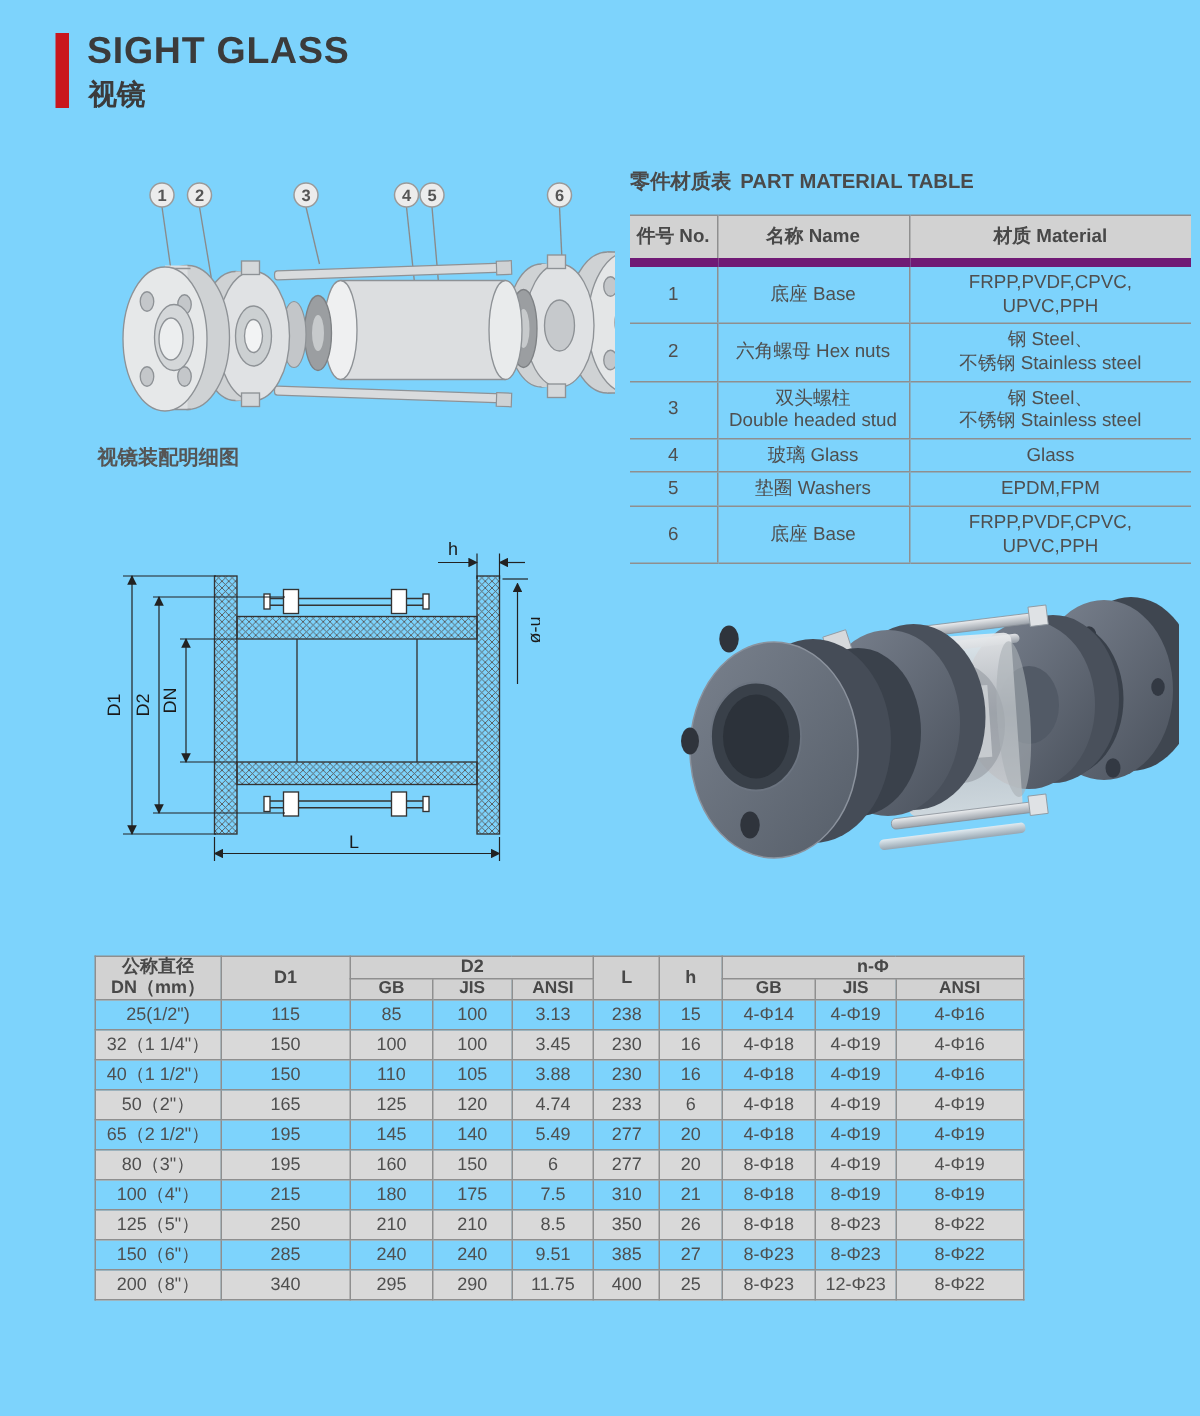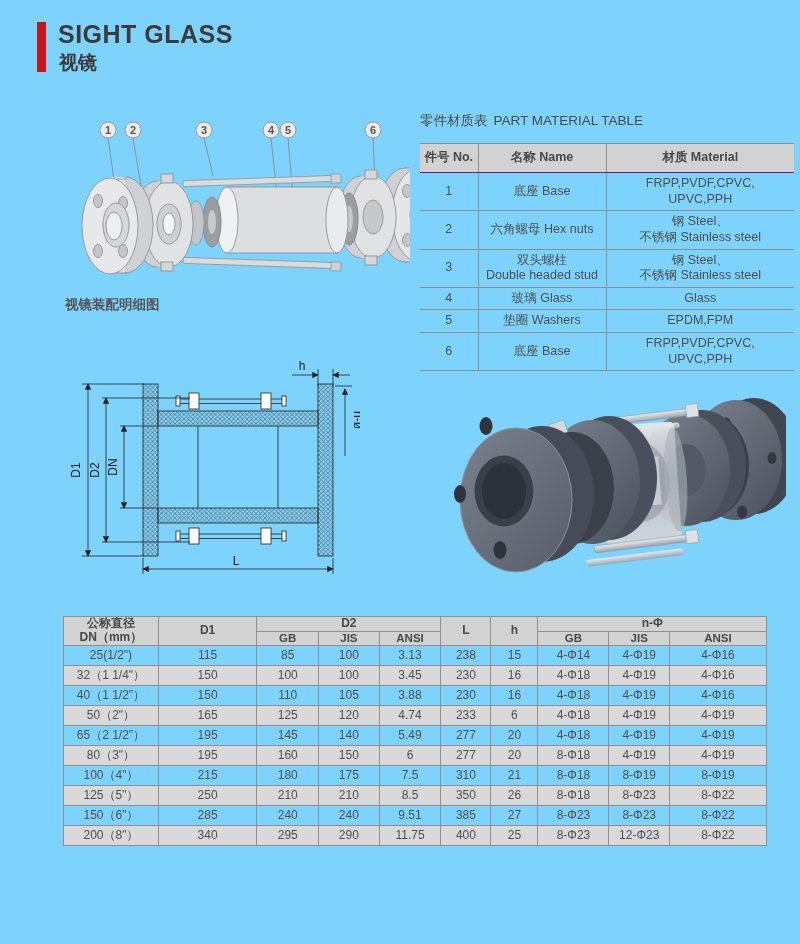--- a/index.html
+++ b/index.html
@@ -13,40 +13,40 @@
   .hdr-title-zh{position:absolute;left:59px;top:50px;font-size:19px;font-weight:bold;color:#3b3b3b;}
 
   
   .assembly{position:absolute;left:65px;top:112px;width:345px;height:220px;}
   .assembly svg{display:block;}
   .assembly-caption{position:absolute;left:0;top:184px;width:345px;text-align:left;}
   .cap-zh{font-size:13.5px;color:#555;font-weight:bold;}
   .cap-en{font-size:12.5px;color:#666;margin-top:1px;}
 
   
-  .sec-title{font-size:13.5px;font-weight:normal;color:#4a4a4a;}
+  .sec-title{font-size:13.5px;font-weight:bold;color:#4a4a4a;}
   .sec-title .en{margin-left:6px;}
   .pm-title{position:absolute;left:420px;top:112px;}
   .dim-title{position:absolute;left:63px;top:611px;}
 
   
   .pm-table{position:absolute;left:420px;top:143px;width:374px;border-collapse:collapse;
             font-size:12.5px;color:#4f4f4f;table-layout:fixed;}
   .pm-table th,.pm-table td{border-top:1px solid #8f8f8f;border-bottom:1px solid #8f8f8f;
             text-align:center;vertical-align:middle;padding:3px 4px;white-space:pre-line;line-height:1.25;}
-  .pm-table th{background:#d2d2d2;font-weight:bold;color:#484848;height:22px;border-bottom:1px solid #701a75;}
+  .pm-table th{background:#d2d2d2;font-weight:bold;color:#484848;height:22px;border-bottom:6px solid #701a75;}
   .pm-table th+th,.pm-table td+td{border-left:1px solid #8f8f8f;}
   .pm-table col.c1{width:58px;} .pm-table col.c2{width:128px;} .pm-table col.c3{width:188px;}
 
   
   .dim-drawing{position:absolute;left:58px;top:356px;width:302px;height:238px;}
   .product-photo{position:absolute;left:424px;top:358px;width:362px;height:244px;}
 
   
-  .dl-table{position:absolute;left:63px;top:616px;width:704px;border-collapse:collapse;
+  .dl-table{position:absolute;left:63px;top:637px;width:620px;border-collapse:collapse;
             font-size:12px;color:#4f4f4f;table-layout:fixed;}
   .dl-table th,.dl-table td{border:1px solid #8f8f8f;text-align:center;vertical-align:middle;
             padding:0 2px;white-space:pre-line;line-height:1.15;}
   .dl-table thead th{background:#d2d2d2;font-weight:bold;color:#484848;}
   .dl-table thead tr.h1 th{height:13px;font-size:12px;}
   .dl-table thead tr.h2 th{height:13px;font-size:11.5px;}
   .dl-table tbody td{height:19px;}
   .dl-table tbody tr:nth-child(even){background:#d9d9d9;}
 </style>
 </head>

